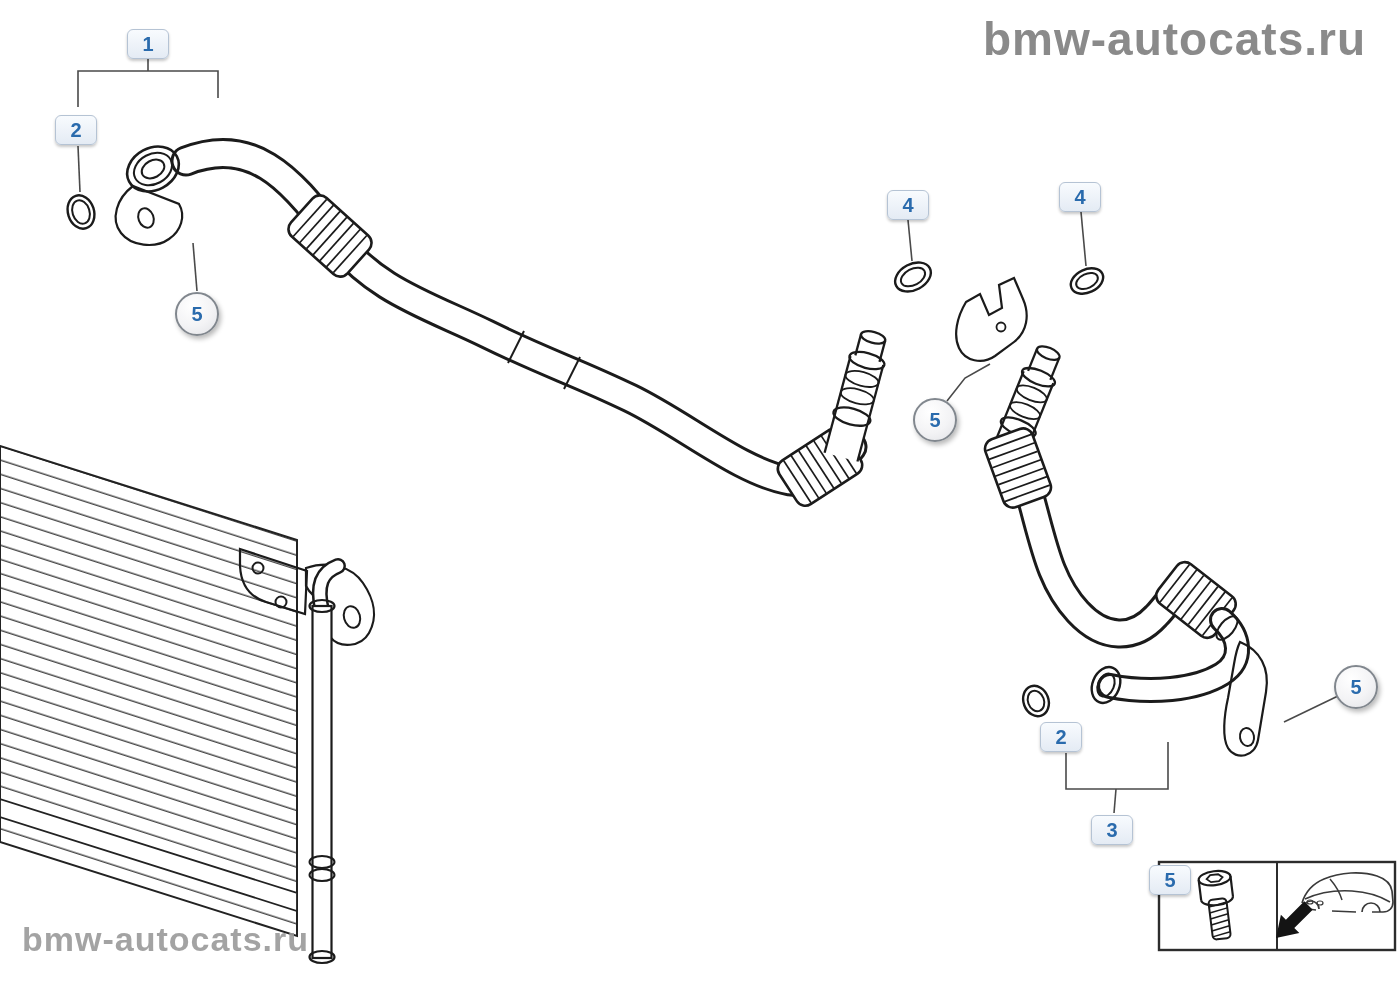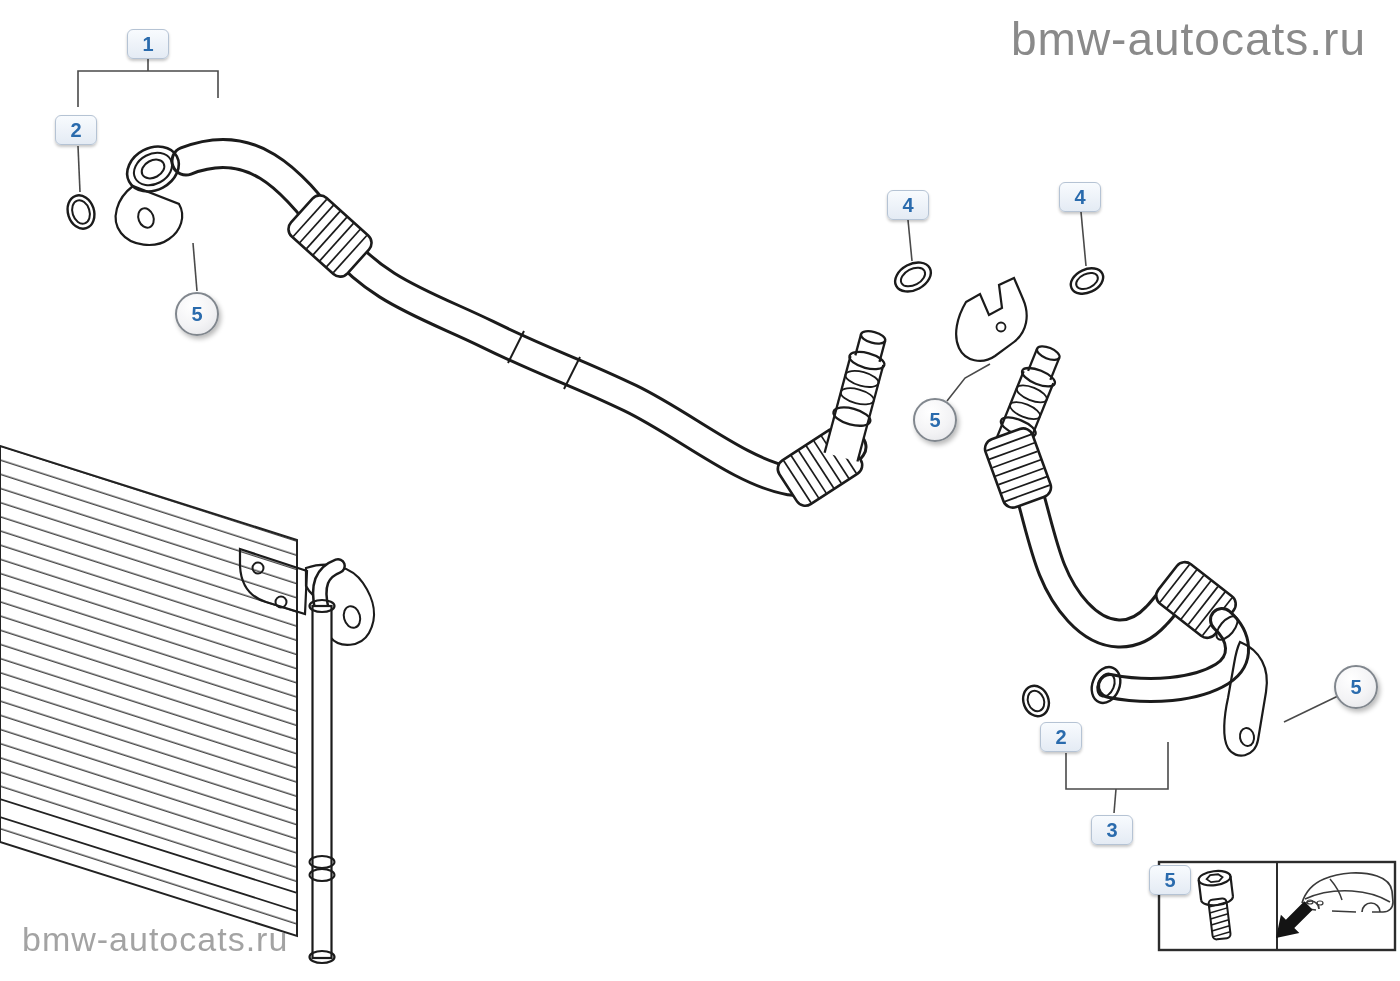--- a/index.html
+++ b/index.html
@@ -7,21 +7,21 @@
   #stage { position:relative; width:1400px; height:981px; font-family:"Liberation Sans",sans-serif; background:#fff; }
   #art { position:absolute; left:0; top:0; }
   .badge { position:absolute; display:flex; align-items:center; justify-content:center;
            color:#2a6bad; font-weight:bold; font-size:20px; z-index:5; }
   .badge.rect { width:42px; height:30px; border-radius:6px;
            background:linear-gradient(180deg,#f8fbfe 0%,#e4ebf4 100%);
            border:1px solid #b5c3d4; box-shadow:0 2px 3px rgba(0,0,0,.22); }
   .badge.circle { width:44px; height:44px; border-radius:50%;
            background:radial-gradient(circle at 38% 30%, #ffffff 0%, #f3f3f5 55%, #e1e2e6 100%);
            border:2px solid #81878e; box-shadow:2px 3px 5px rgba(0,0,0,.28); }
-  .wm { position:absolute; color:#8e8e8e; letter-spacing:1px; z-index:4; }
+  .wm { position:absolute; color:#8e8e8e; letter-spacing:1px; z-index:4;font-weight:bold; }
   .wm.top { right:34px; top:12px; font-size:46px; color:#8a8a8a; }
   .wm.bottom { left:22px; top:920px; font-size:34px; color:#9a9a9a; opacity:.9; }
   svg .ln { stroke:#1b1b1b; fill:none; }
 </style>
 </head>
 <body>
 
 <div id="stage">
 
   <svg id="art" width="1400" height="981" viewBox="0 0 1400 981">

